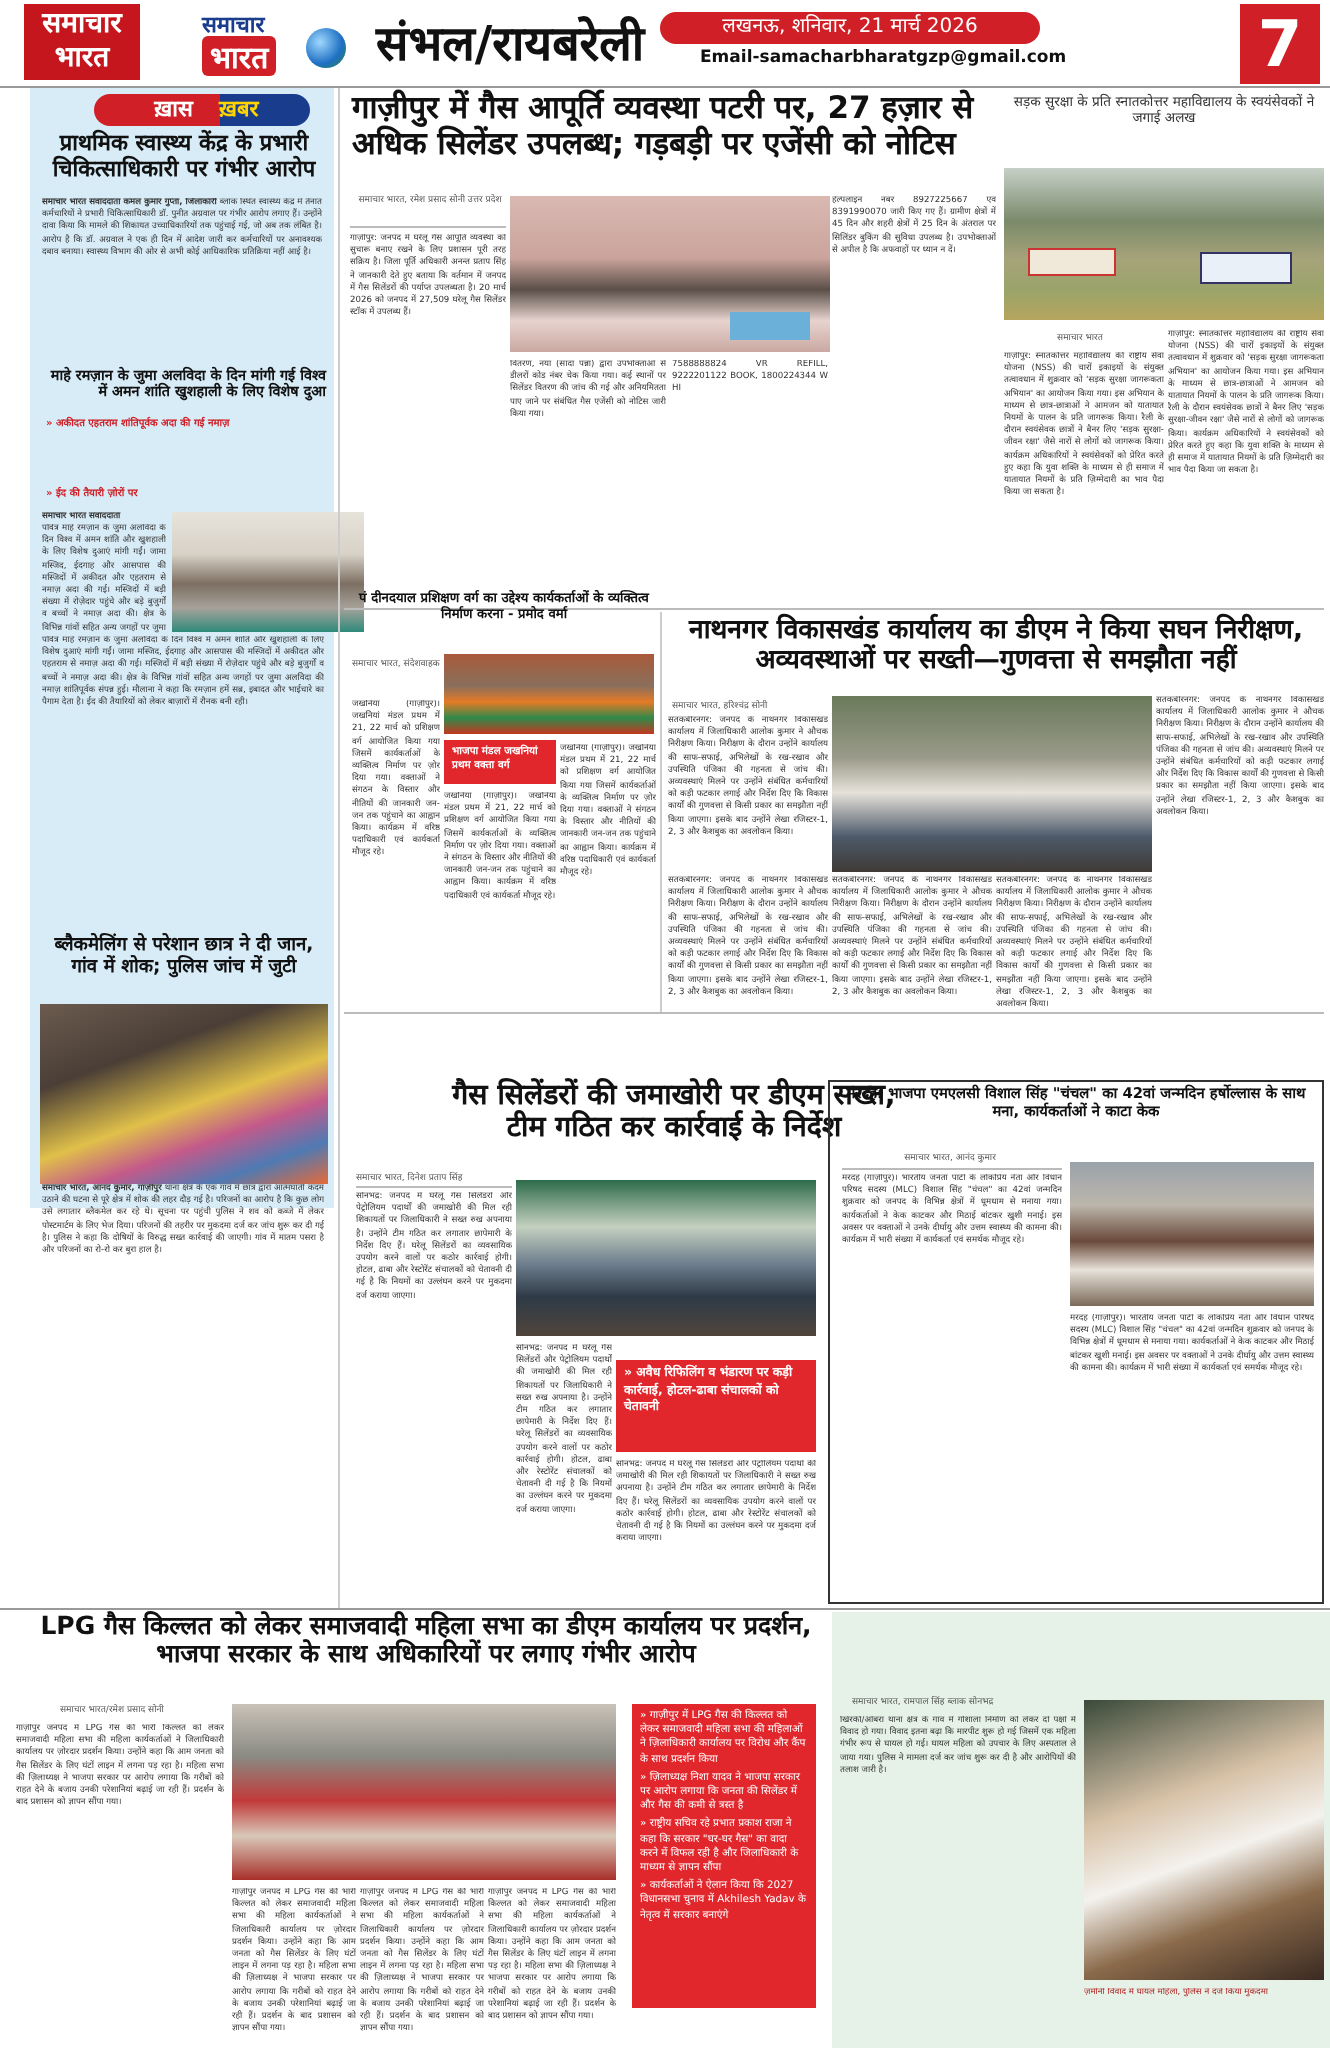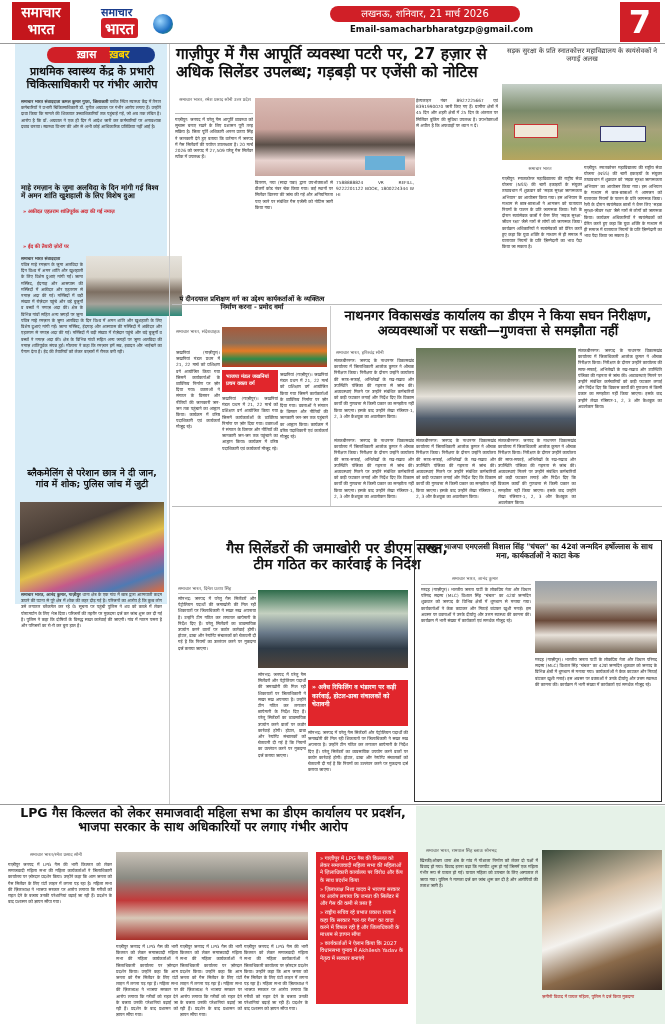--- a/index.html
+++ b/index.html
@@ -48,39 +48,40 @@
 <header class="masthead">
   <div class="logo-box">
     <span>समाचार</span>
     <span>भारत</span>
   </div>
   <div class="logo2">
     <span class="t1">समाचार</span>
     <span class="t2">भारत</span>
     <span class="globe"></span>
   </div>
+  <div class="section-title">संभल/रायबरेली</div>
   <div class="date-pill">लखनऊ, शनिवार, 21 मार्च 2026</div>
   <div class="email">Email-samacharbharatgzp@gmail.com</div>
   <div class="page-no">7</div>
 </header>
 <div class="rule" style="left:0;top:43px;width:665px;background:#999;"></div>
 
 <section class="left-col">
   <div class="khas-badge">
     <span class="a">ख़ास</span>
     <span class="b">ख़बर</span>
   </div>
 
   <h2 class="hd" style="left:6px;top:22px;width:142px;font-size:11px;text-align:center;">प्राथमिक स्वास्थ्य केंद्र के प्रभारी चिकित्साधिकारी पर गंभीर आरोप</h2>
   <div class="txt" style="left:6px;top:55px;width:140px;height:80px;">
     <b>समाचार भारत संवाददाता कमल कुमार गुप्ता, जिलाकारी</b>
     <span>ब्लॉक स्थित स्वास्थ्य केंद्र में तैनात कर्मचारियों ने प्रभारी चिकित्साधिकारी डॉ. पुनीत अग्रवाल पर गंभीर आरोप लगाए हैं। उन्होंने दावा किया कि मामले की शिकायत उच्चाधिकारियों तक पहुंचाई गई, जो अब तक लंबित है। आरोप है कि डॉ. अग्रवाल ने एक ही दिन में आदेश जारी कर कर्मचारियों पर अनावश्यक दबाव बनाया। स्वास्थ्य विभाग की ओर से अभी कोई आधिकारिक प्रतिक्रिया नहीं आई है।</span>
   </div>
 
-  <h2 class="hd" style="left:6px;top:140px;width:142px;font-size:7.2px;text-align:left;">माहे रमज़ान के जुमा अलविदा के दिन मांगी गई विश्व में अमन शांति खुशहाली के लिए विशेष दुआ</h2>
+  <h2 class="hd" style="left:6px;top:140px;width:142px;font-size:7.2px;text-align:right;">माहे रमज़ान के जुमा अलविदा के दिन मांगी गई विश्व में अमन शांति खुशहाली के लिए विशेष दुआ</h2>
   <div class="red-bullet" style="left:8px;top:164px;">» अकीदत एहतराम शांतिपूर्वक अदा की गई नमाज़</div>
   <div class="red-bullet" style="left:8px;top:199px;">» ईद की तैयारी ज़ोरों पर</div>
 
   <div class="photo" style="left:70px;top:14px;width:0;height:0;"></div>
   <div class="photo" style="left:71px;top:212px;width:96px;height:60px;background:linear-gradient(180deg,#e6e3dc 0%,#d8d2c7 35%,#7d6f62 60%,#a6a29a 80%,#2e8a7a 100%);"></div>
   <div class="txt" style="left:6px;top:212px;width:62px;height:60px;">
     <b>समाचार भारत संवाददाता</b>
   </div>
   <div class="txt" style="left:6px;top:218px;width:62px;height:55px;">पवित्र माहे रमज़ान के जुमा अलविदा के दिन विश्व में अमन शांति और खुशहाली के लिए विशेष दुआएं मांगी गईं। जामा मस्जिद, ईदगाह और आसपास की मस्जिदों में अकीदत और एहतराम से नमाज़ अदा की गई। मस्जिदों में बड़ी संख्या में रोज़ेदार पहुंचे और बड़े बुजुर्गों व बच्चों ने नमाज़ अदा की। क्षेत्र के विभिन्न गांवों सहित अन्य जगहों पर जुमा अलविदा की नमाज़ शांतिपूर्वक संपन्न हुई। मौलाना ने कहा कि रमज़ान हमें सब्र, इबादत और भाईचारे का पैगाम देता है। ईद की तैयारियों को लेकर बाज़ारों में रौनक बनी रही।</div>
   <div class="txt" style="left:6px;top:274px;width:141px;height:142px;">पवित्र माहे रमज़ान के जुमा अलविदा के दिन विश्व में अमन शांति और खुशहाली के लिए विशेष दुआएं मांगी गईं। जामा मस्जिद, ईदगाह और आसपास की मस्जिदों में अकीदत और एहतराम से नमाज़ अदा की गई। मस्जिदों में बड़ी संख्या में रोज़ेदार पहुंचे और बड़े बुजुर्गों व बच्चों ने नमाज़ अदा की। क्षेत्र के विभिन्न गांवों सहित अन्य जगहों पर जुमा अलविदा की नमाज़ शांतिपूर्वक संपन्न हुई। मौलाना ने कहा कि रमज़ान हमें सब्र, इबादत और भाईचारे का पैगाम देता है। ईद की तैयारियों को लेकर बाज़ारों में रौनक बनी रही।</div>

